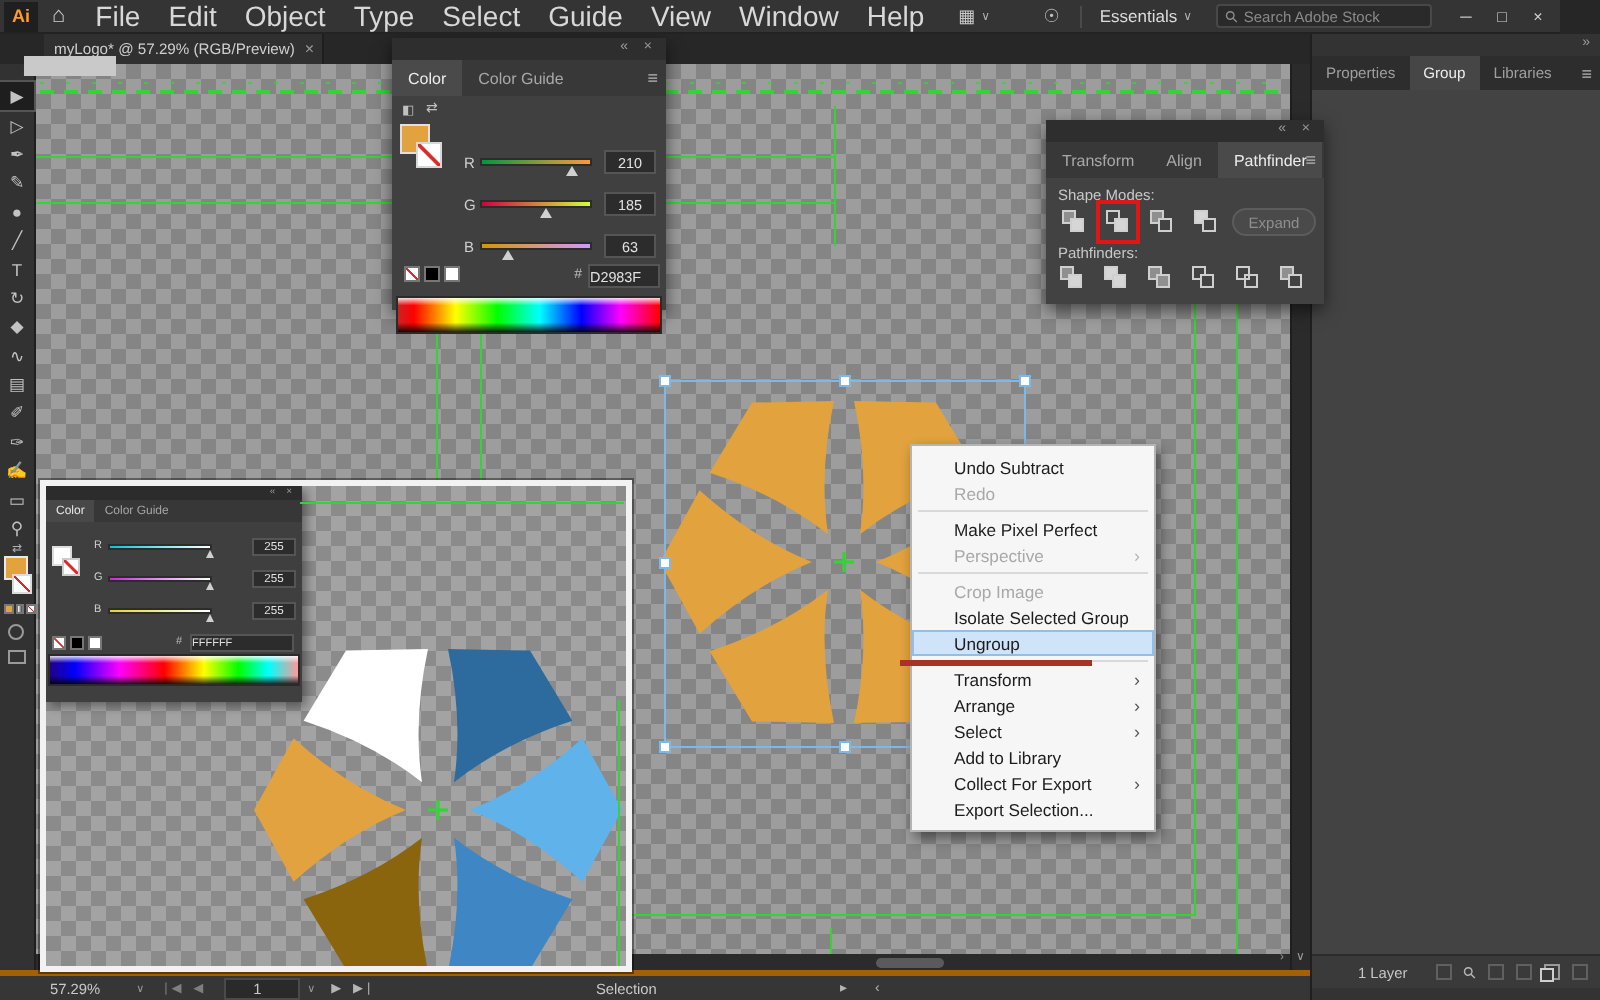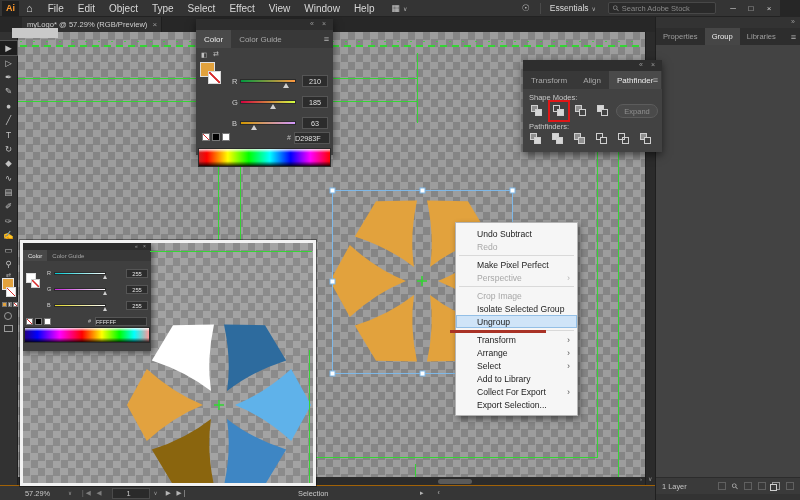--- a/index.html
+++ b/index.html
@@ -6,21 +6,21 @@
 html,body{background:#1a1a1a}
 #app{position:relative;width:800px;height:500px;background:#262626;overflow:hidden;
  font-family:"Liberation Sans",sans-serif;color:#d4d4d4;font-size:10px}
 
 
 .menubar{position:absolute;left:0;top:0;width:780px;height:17px;background:#343434;
  display:flex;align-items:center;border-bottom:1px solid #222;z-index:40}
 .ai-logo{width:17px;height:15px;margin-left:2px;background:#1f1f1f;color:#ff9a2e;
  font-weight:bold;font-size:9px;display:flex;align-items:center;justify-content:center}
 .home-ic{margin:0 8px 0 7px;font-size:11px;color:#cfcfcf;line-height:15px}
-.menu-item{padding:0 7px;font-size:10px;color:#d8d8d8;line-height:17px}
+.menu-item{padding:0 7px;font-size:14px;color:#d8d8d8;line-height:17px}
 .ws-grid{margin-left:10px;font-size:9px;color:#c9c9c9}
 .chev{font-size:6px;color:#b0b0b0;margin-left:3px}
 .mb-right{margin-left:auto;display:flex;align-items:center}
 .gpu-ic{font-size:9px;color:#c0c0c0;margin-right:10px}
 .mb-sep{width:1px;height:11px;background:#4a4a4a;margin-right:9px}
 .ws-label{font-size:8.5px;color:#dcdcdc}
 .searchbox{margin-left:12px;width:108px;height:12px;background:#2a2a2a;border:1px solid #484848;
  border-radius:2px;display:flex;align-items:center;padding:0 4px}
 .searchbox .s-ic{font-size:8px;color:#8a8a8a;transform:rotate(-45deg);margin-right:3px}
 .searchbox input{background:transparent;border:none;outline:none;color:#bbb;font-size:7.5px;width:86px;
@@ -140,31 +140,31 @@
  background-size:6px 6px}
 .lthumb::after{content:"";position:absolute;left:1px;top:1px;right:1px;bottom:1px;background:#e2a23d;
  clip-path:polygon(25% 4%,75% 4%,98% 50%,75% 96%,25% 96%,2% 50%)}
 .lname{font-size:7.6px;color:#e0e0e0}
 .ltarget{position:absolute;right:22px;width:7px;height:7px;border:1px solid #b5b5b5;border-radius:50%}
 .ltarget.double::after{content:"";position:absolute;left:1px;top:1px;width:3px;height:3px;border:1px solid #b5b5b5;border-radius:50%}
 .lsel{position:absolute;right:8px;width:7px;height:7px;background:#3e8ede}
 .lsel.flag::after{content:"";position:absolute;right:0;top:0;border-left:4px solid transparent;border-top:4px solid #fff}
 .dock-foot{position:absolute;left:0;top:460px;width:100%;height:17px;background:#3a3a3a;
  border-top:1px solid #2c2c2c;display:flex;align-items:center}
-.dock-foot .cnt{font-size:7.4px;color:#c5c5c5;margin-left:6px}
+.dock-foot .cnt{font-size:7.4px;color:#c5c5c5;margin-left:23px}
 .dock-foot .ics{margin-left:auto;margin-right:6px;display:flex;gap:6px;align-items:center}
 .dficon{width:8px;height:8px;border:1px solid #9a9a9a;position:relative}
 .dficon.dim{opacity:.4}
 .dficon.newlayer::after{content:"";position:absolute;left:-3px;bottom:-2px;width:5px;height:5px;background:#3a3a3a;border:1px solid #cfcfcf}
 .dfsearch{font-size:8px;color:#b5b5b5;transform:rotate(-45deg)}
 .dock-bot{position:absolute;left:0;top:477px;width:100%;height:6px;background:#333}
 
 
 .statusbar{position:absolute;left:0;top:485px;width:655px;height:15px;background:#363636;z-index:9;
- border-top:1px solid #a16207;display:flex;align-items:center;font-size:7.4px;color:#c9c9c9}
+ border-top:3px solid #a16207;display:flex;align-items:center;font-size:7.4px;color:#c9c9c9}
 .sb-zoom{margin-left:25px}
 .sb-chev{font-size:5.5px;color:#9a9a9a;margin-left:18px}
 .sb-nav{margin-left:10px;font-size:6.5px;color:#7e7e7e;letter-spacing:2px}
 .sb-page{margin-left:8px;width:38px;height:11px;background:#2a2a2a;border:1px solid #4a4a4a;
  text-align:left;padding-left:14px;line-height:10px}
 .sb-nav2{margin-left:8px;font-size:6.5px;color:#b5b5b5;letter-spacing:2px}
 .sb-status{position:absolute;left:298px}
 .sb-right{position:absolute;left:420px;font-size:7px;color:#b5b5b5;letter-spacing:6px}
 
 
@@ -214,21 +214,21 @@
 <div id="app">
 
   <div class="menubar">
     <div class="ai-logo">Ai</div>
     <div class="home-ic">⌂</div>
     <div class="menu-item">File</div>
     <div class="menu-item">Edit</div>
     <div class="menu-item">Object</div>
     <div class="menu-item">Type</div>
     <div class="menu-item">Select</div>
-    <div class="menu-item">Effect</div>
+    <div class="menu-item">Guide</div>
     <div class="menu-item">View</div>
     <div class="menu-item">Window</div>
     <div class="menu-item">Help</div>
     <div class="ws-grid">▦</div>
     <div class="chev">∨</div>
     <div class="mb-right">
       <div class="gpu-ic">☉</div>
       <div class="mb-sep"></div>
       <div class="ws-label">Essentials</div>
       <div class="chev">∨</div>

